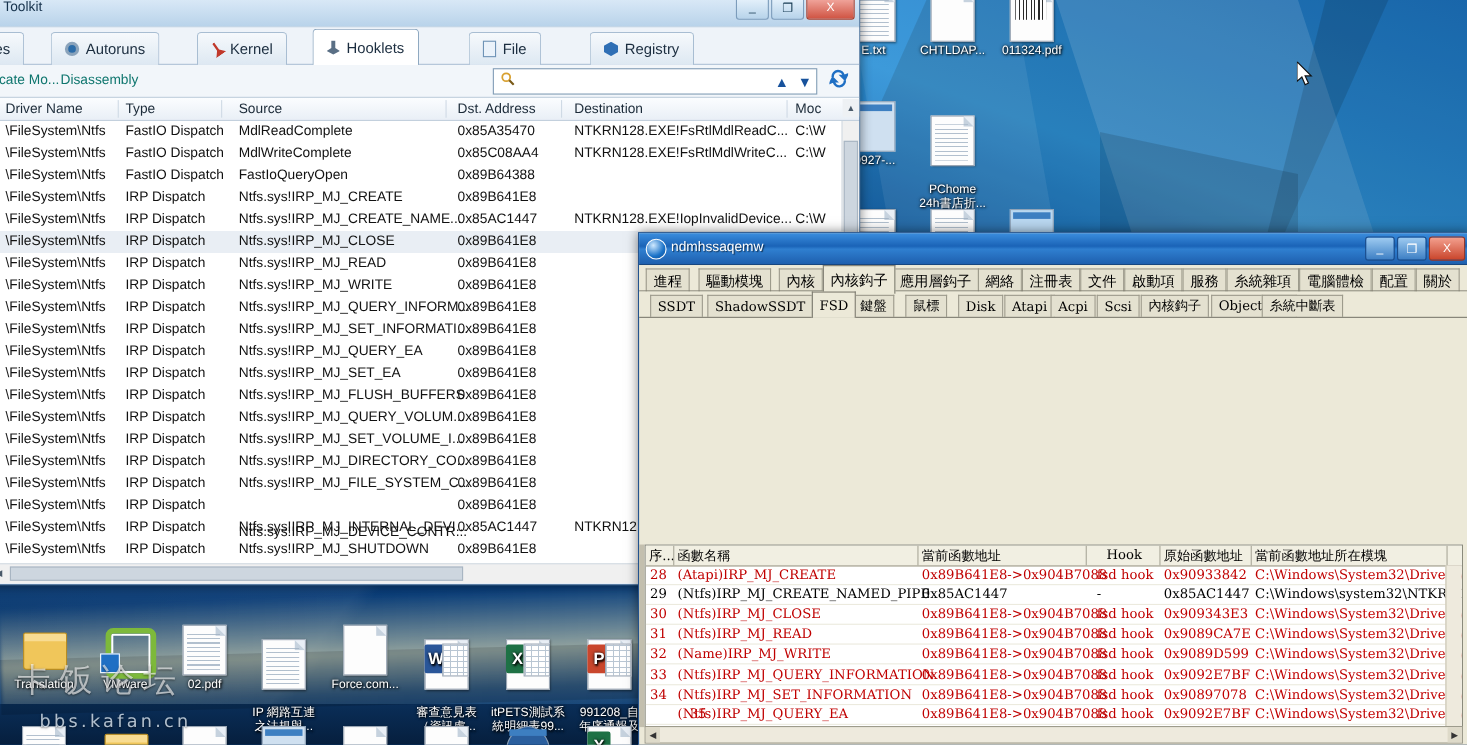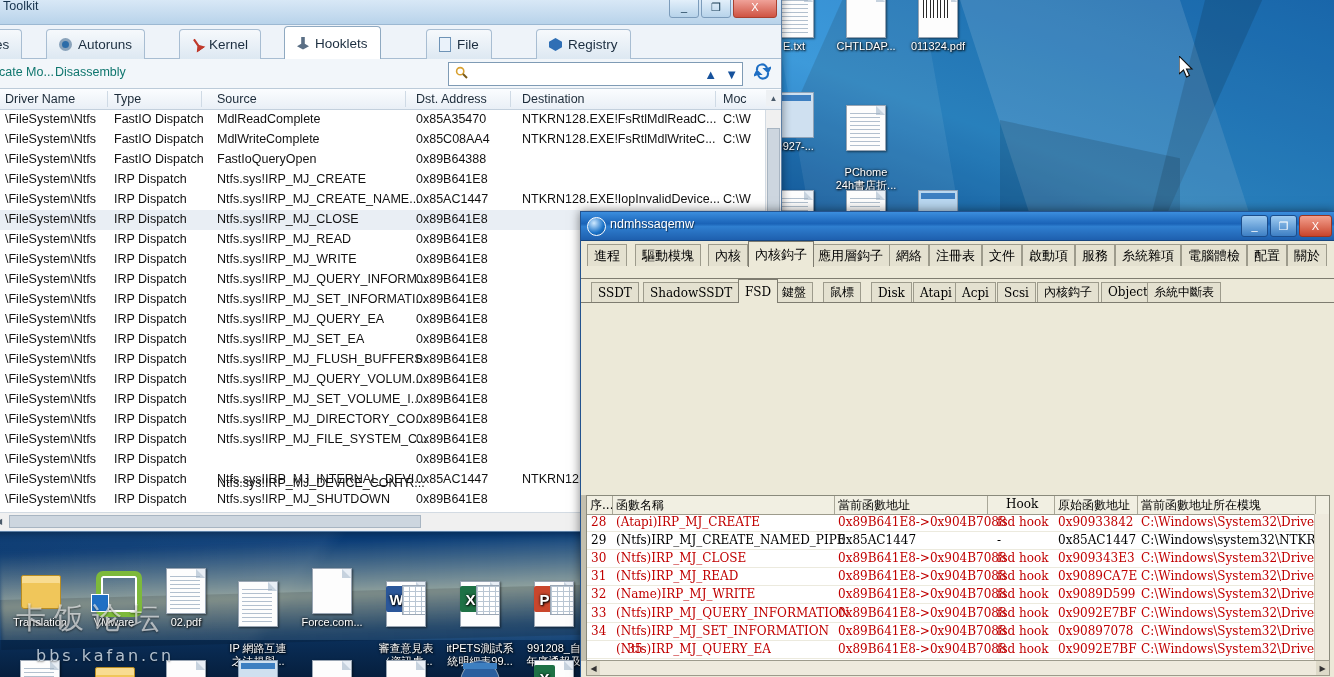--- a/index.html
+++ b/index.html
@@ -563,21 +563,21 @@
   <div class="tbar">
     <div class="ic"></div>
     <div class="ttl">ndmhssaqemw</div>
     <div class="wbtns">
       <div class="wbtn">_</div>
       <div class="wbtn">❐</div>
       <div class="wbtn close">X</div>
     </div>
   </div>
 
-  <div class="tabrow" style="height:38px;">
+  <div class="tabrow" style="height:24px;">
     <div id="w2tabs1">
         <div class="ctab" style="left: 6px;">
           <span>進程</span>
         </div>
         <div class="ctab" style="left: 54px;">
           <span>驅動模塊</span>
         </div>
         <div class="ctab" style="left: 127px;">
           <span>內核</span>
         </div>

